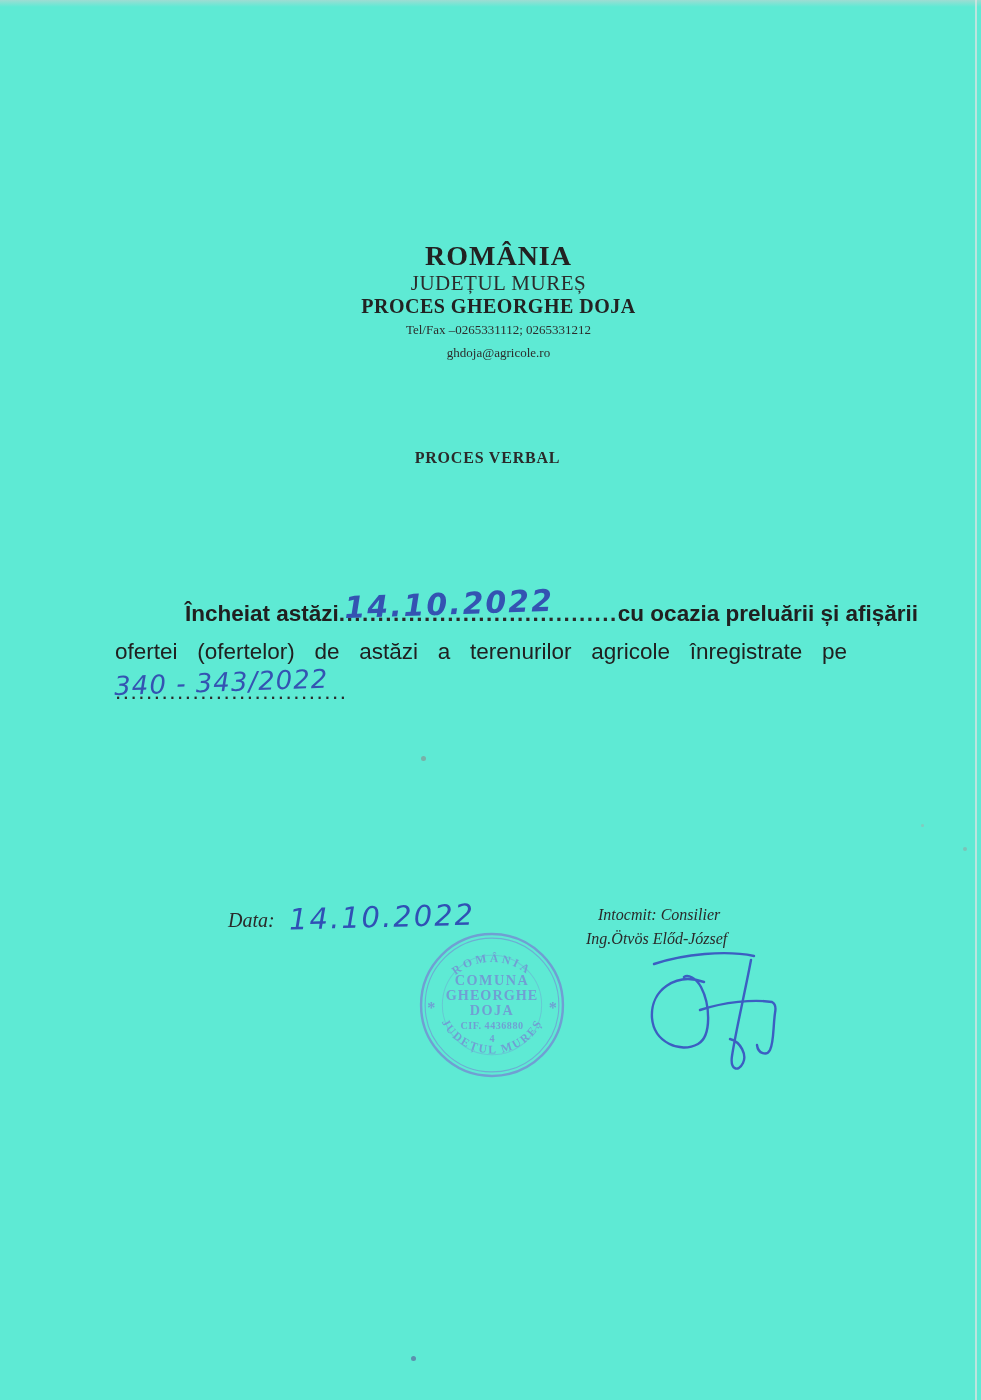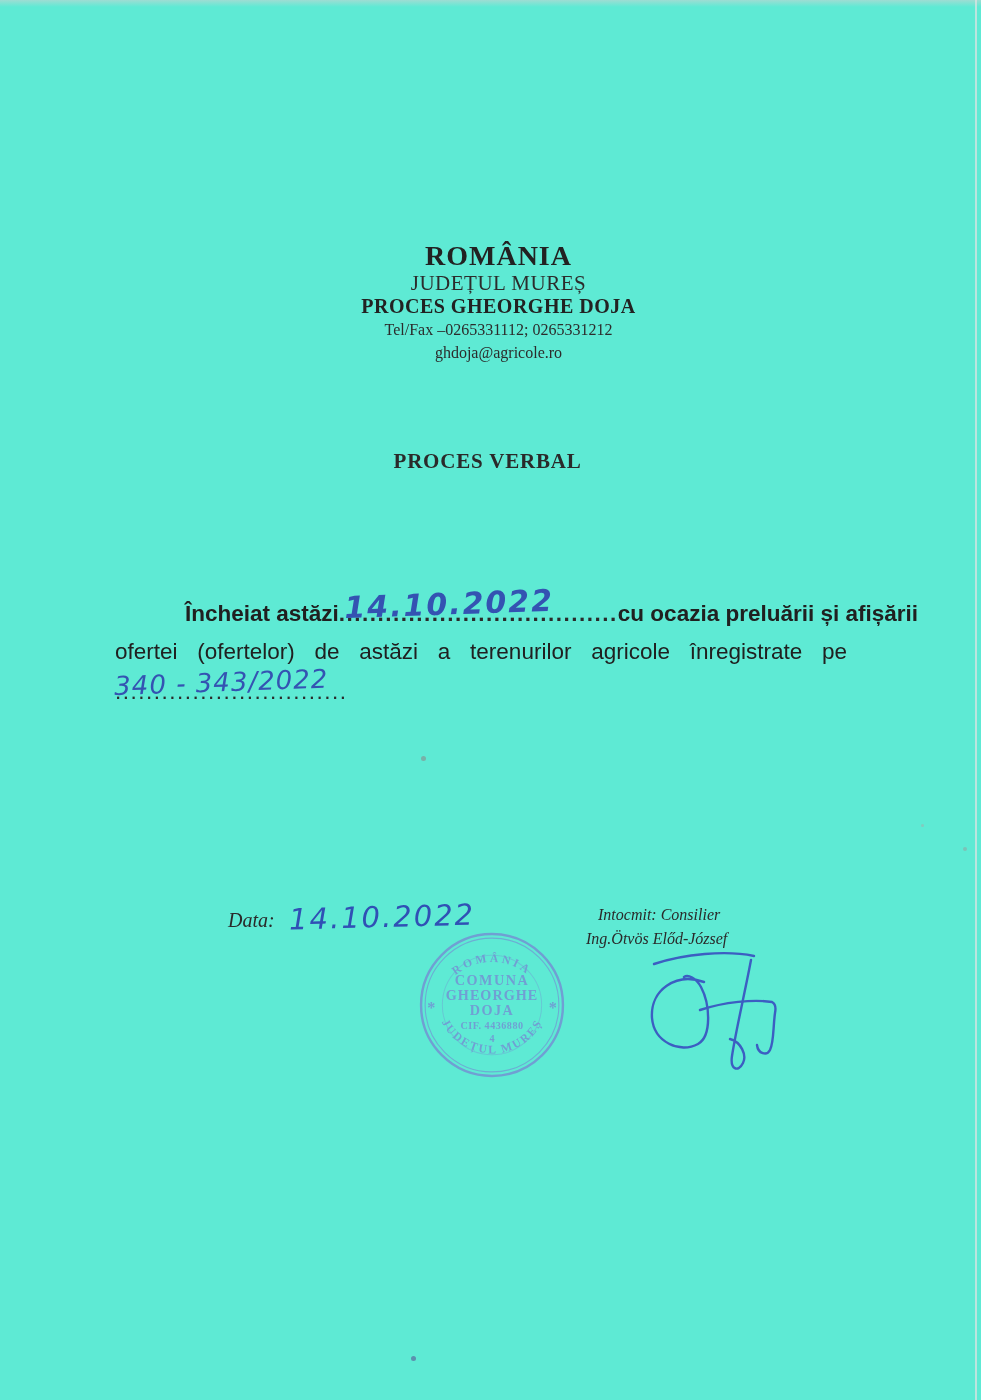--- a/index.html
+++ b/index.html
@@ -23,25 +23,25 @@
   }
   .speck{position:absolute;border-radius:50%;}
   
   .letterhead{
     position:absolute;top:241px;left:16px;right:0;
     text-align:center;line-height:24px;
   }
   .lh-country{font-size:28px;font-weight:bold;letter-spacing:1px;line-height:30px;color:#222;}
   .lh-county{font-size:21px;letter-spacing:.5px;line-height:24px;color:#2c2c2c;}
   .lh-commune{font-size:20px;font-weight:bold;letter-spacing:.5px;line-height:23px;color:#222;}
-  .lh-tel,.lh-email{font-size:16px;line-height:23px;color:#2c2c2c;}
+  .lh-tel,.lh-email{font-size:13px;line-height:23px;color:#2c2c2c;}
   
   .doc-title{
     position:absolute;top:449px;left:0;right:6px;
-    text-align:center;font-size:21px;font-weight:bold;letter-spacing:.8px;color:#2a2a2a;
+    text-align:center;font-size:16px;font-weight:bold;letter-spacing:.8px;color:#2a2a2a;
   }
   
   .body-par{
     position:absolute;left:115px;top:595px;width:732px;
     font-family:"Liberation Sans", sans-serif;
     font-size:22.5px;color:#202020;
   }
   .b-line{position:relative;line-height:38px;white-space:nowrap;}
   .b-line2{white-space:normal;text-align:justify;text-align-last:justify;word-spacing:5px;}
   .dots{letter-spacing:1.5px;color:#2a2a2a;position:relative;display:inline-block;}

